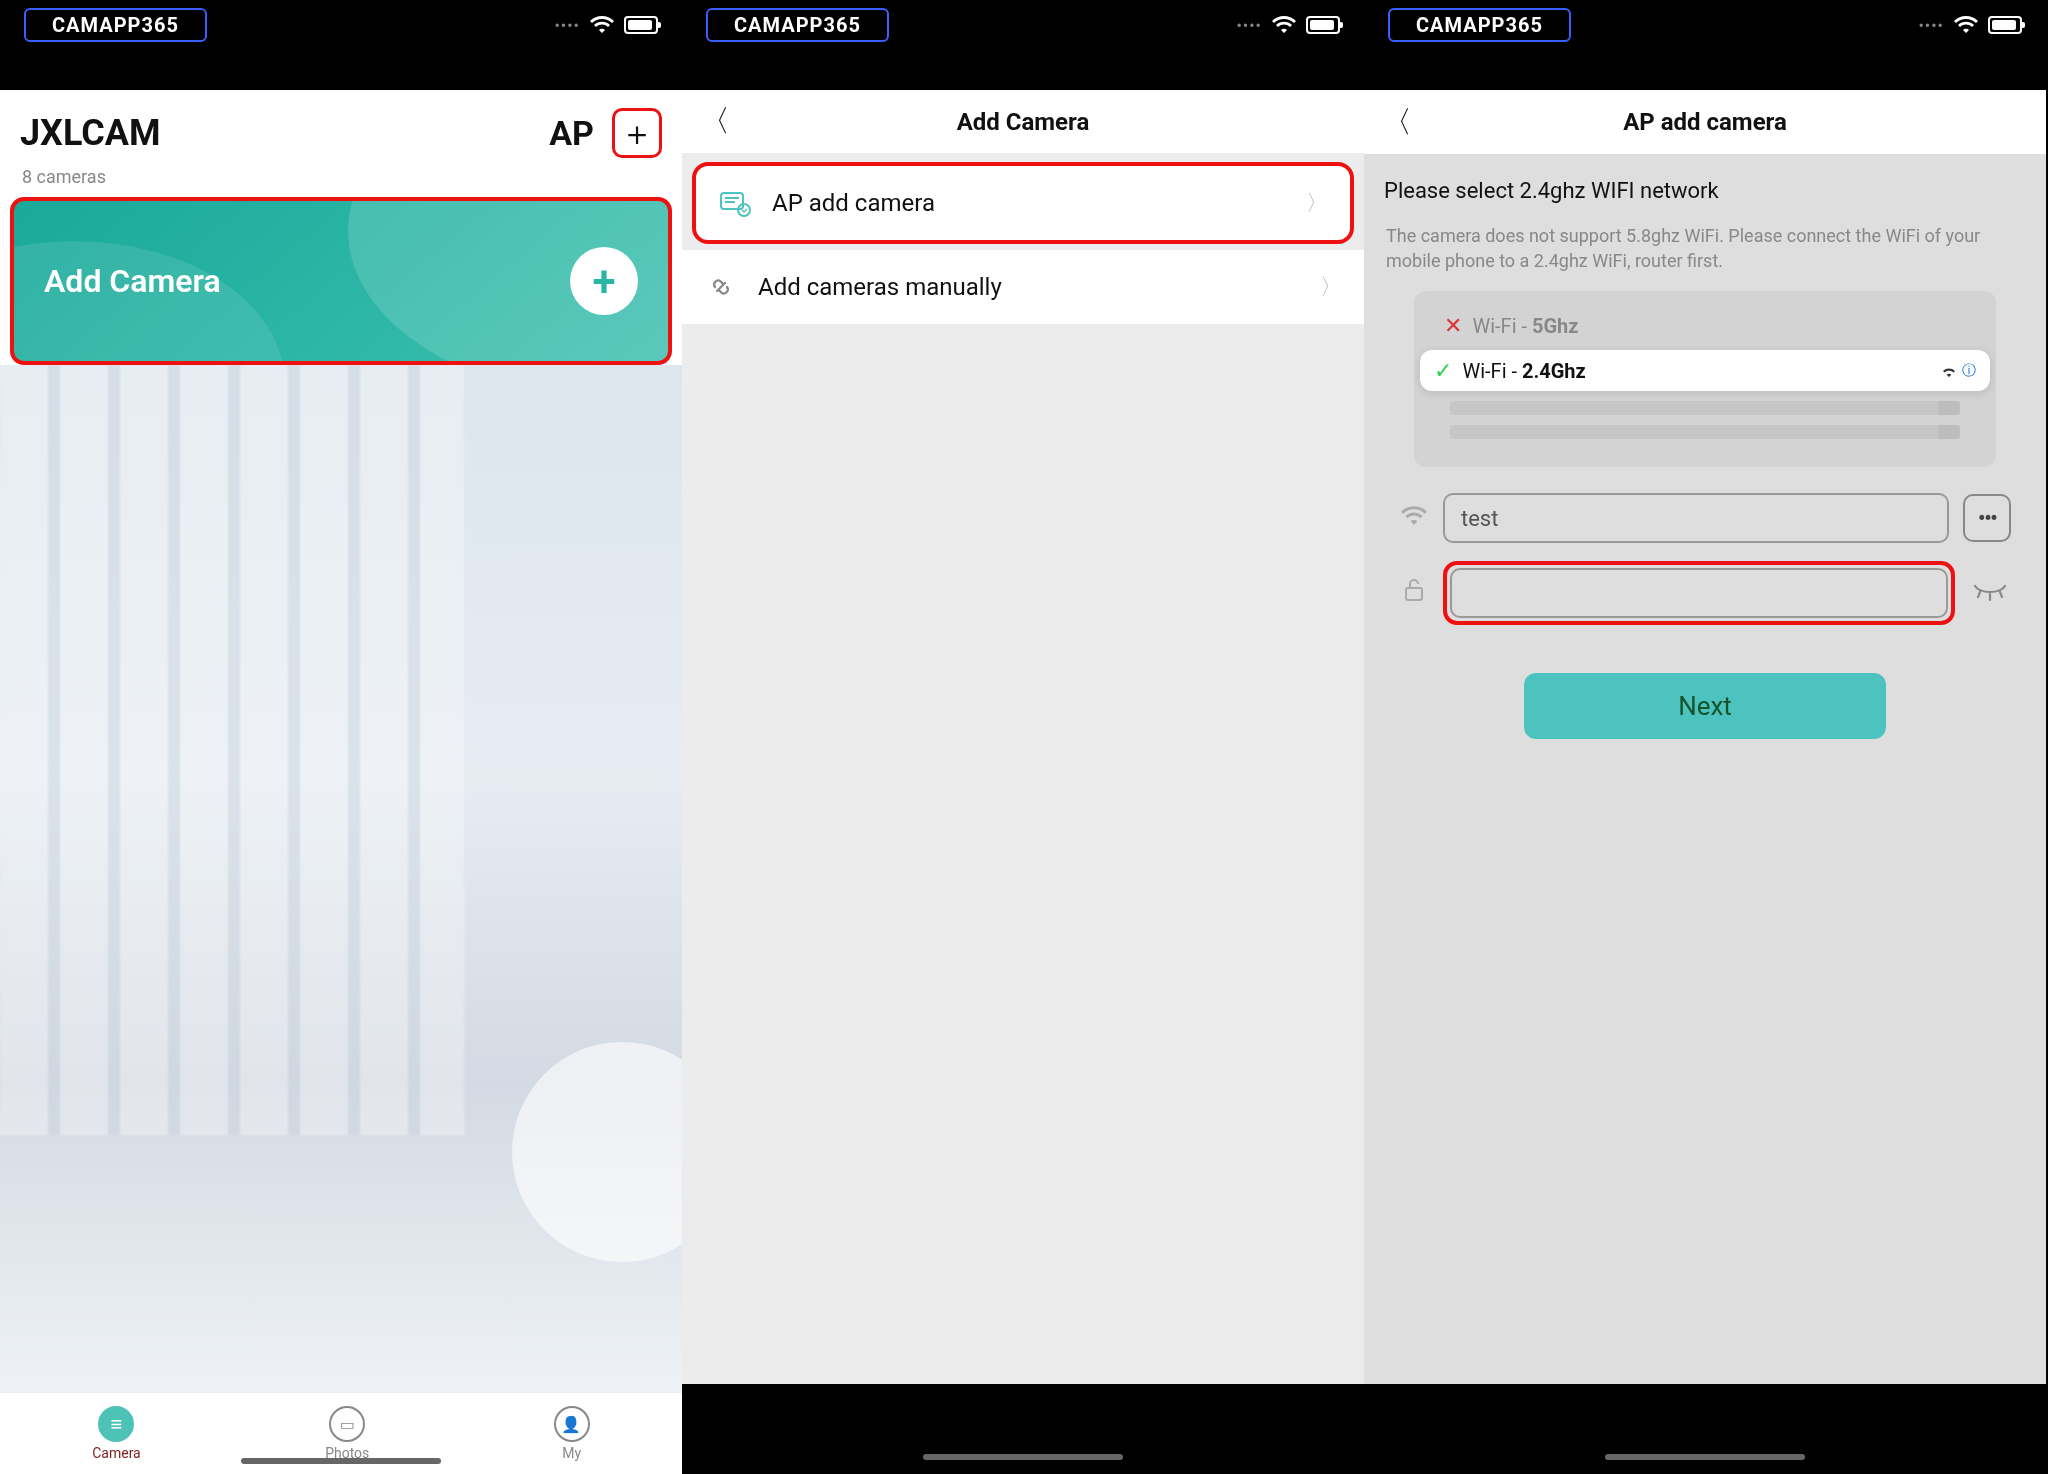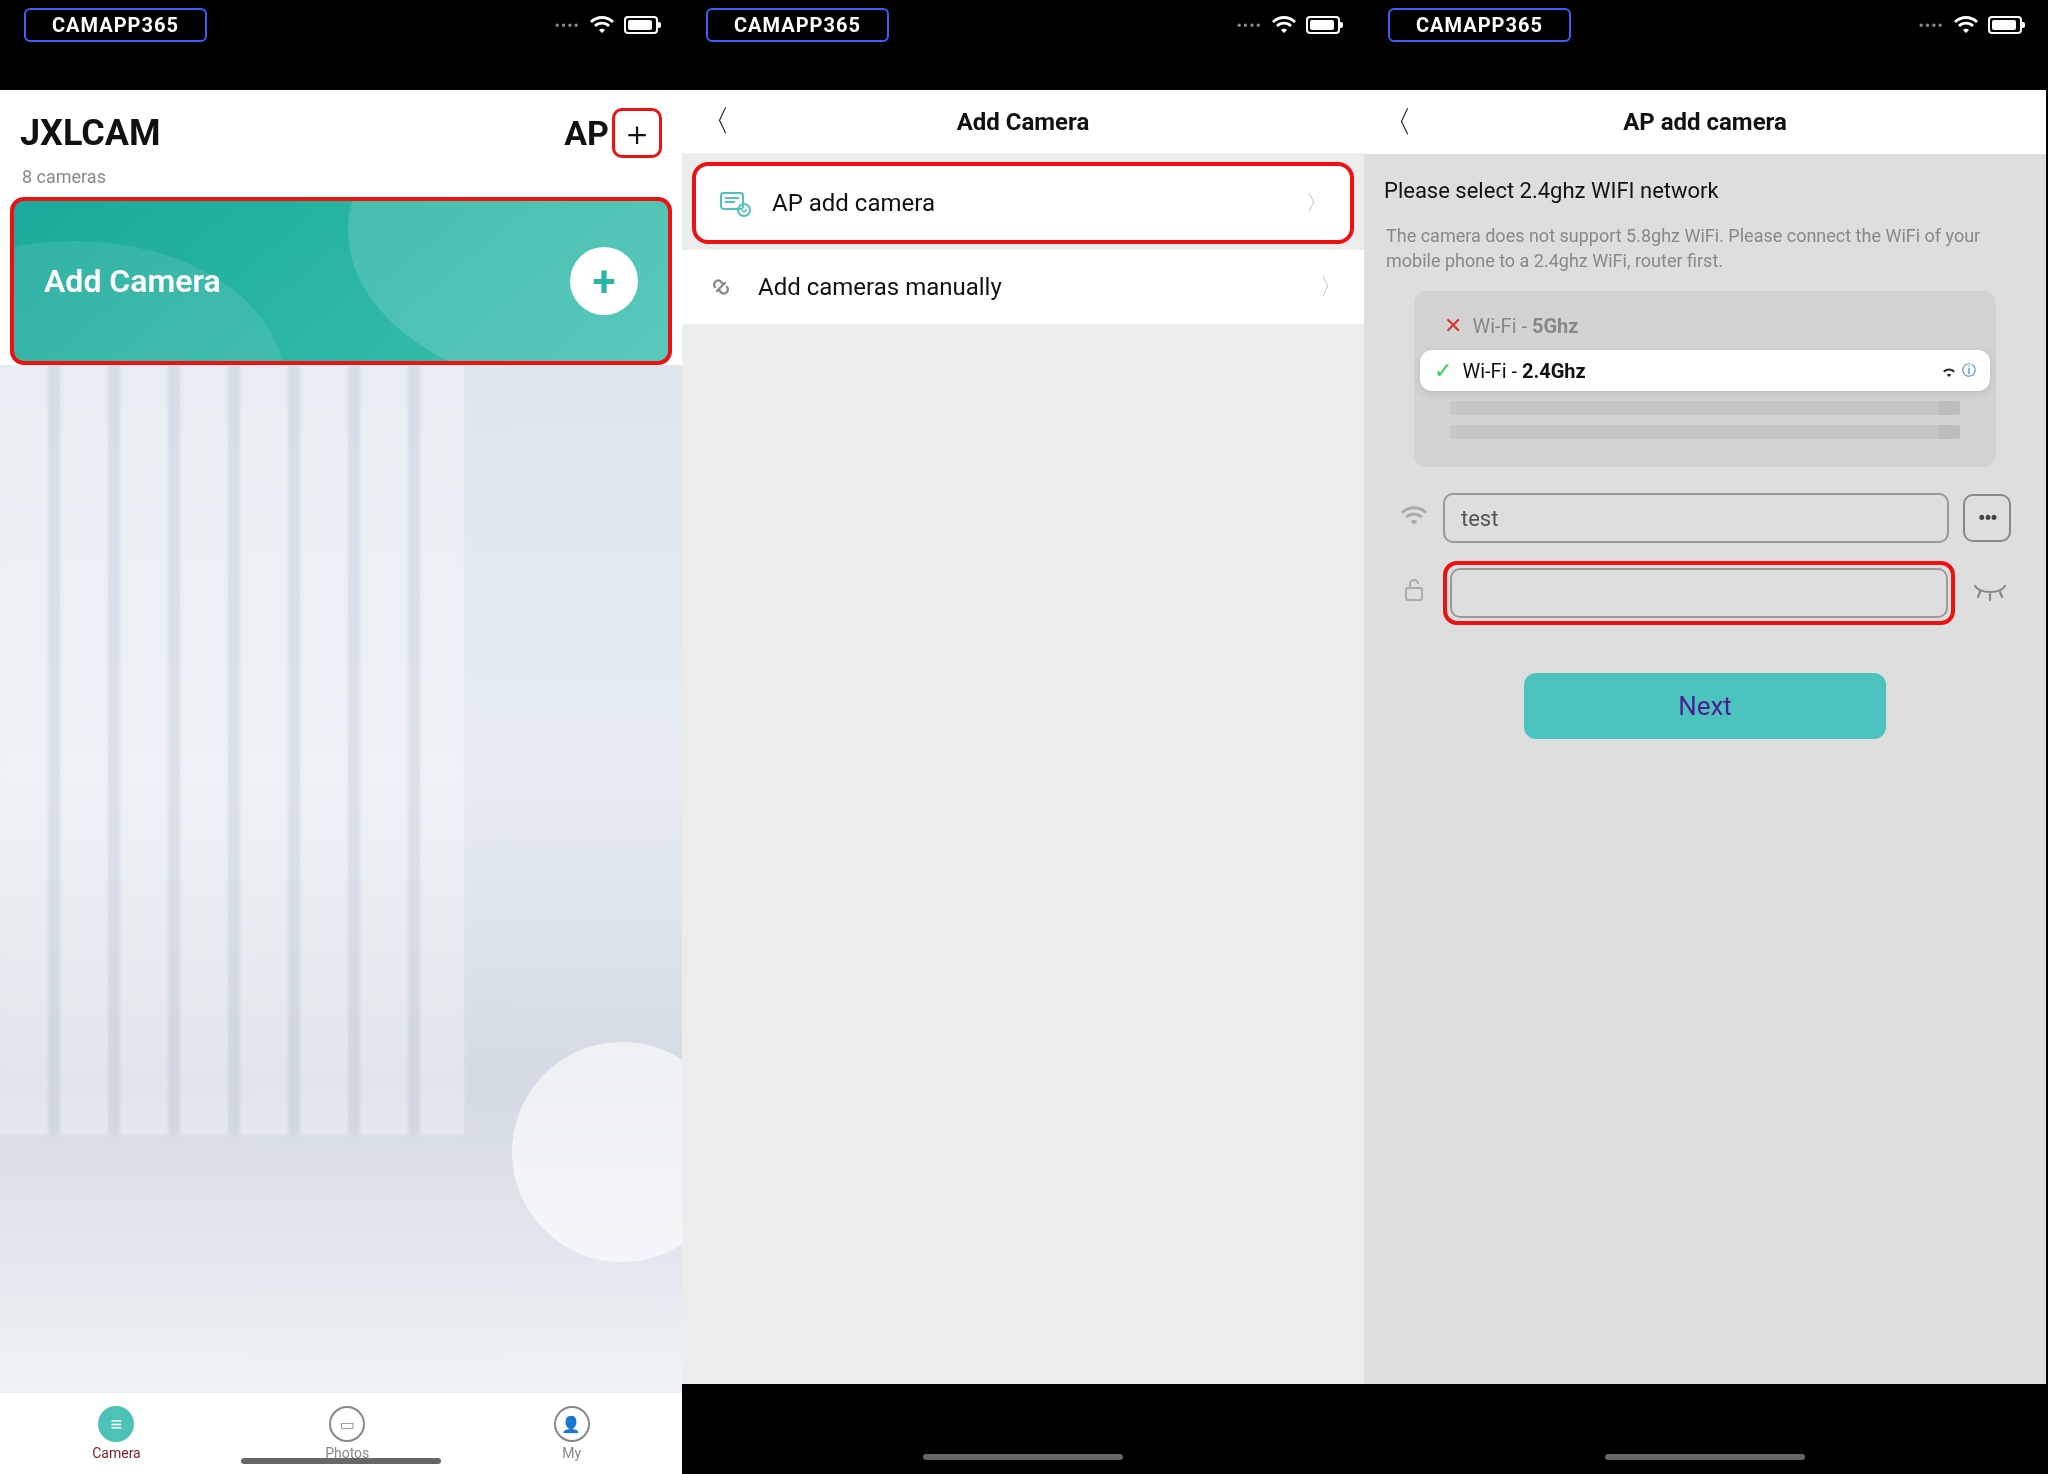--- a/index.html
+++ b/index.html
@@ -11,21 +11,21 @@
 .dots { color:#888; font-size:16px; letter-spacing:1px; }
 .wifi-sb { width:24px; height:18px; }
 .batt { width:34px; height:18px; border:2px solid #fff; border-radius:4px; position:relative; }
 .batt::after { content:''; position:absolute; right:-5px; top:4px; width:3px; height:6px; background:#fff; border-radius:0 2px 2px 0; }
 .batt-fill { position:absolute; left:2px; top:2px; bottom:2px; right:4px; background:#fff; border-radius:2px; }
 .black-top { height:40px; background:#000; }
 .app-body { flex:1; background:#fff; display:flex; flex-direction:column; overflow:hidden; position:relative; }
 .home-indicator { position:absolute; bottom:10px; left:50%; transform:translateX(-50%); width:200px; height:6px; background:#666; border-radius:4px; }
 .hdr1 { padding:18px 20px 4px; display:flex; align-items:center; justify-content:space-between; }
 .title1 { font-size:36px; font-weight:700; color:#111; }
-.ap-plus { display:flex; align-items:center; gap:3px; }
+.ap-plus { display:flex; align-items:center; gap:18px; }
 .ap-label { font-size:34px; font-weight:700; color:#111; }
 .plus-highlight { border:3px solid #e11; border-radius:10px; width:50px; height:50px; display:flex; align-items:center; justify-content:center; }
 .plus-icon { font-size:34px; font-weight:400; color:#111; line-height:1; }
 .subcount { font-size:18px; color:#888; padding:4px 22px 10px; }
 .hero-wrap { padding:0 10px; }
 .hero-card { position:relative; background:linear-gradient(140deg,#1aa99a 0%,#2ab5a4 50%,#3dc0b0 100%); border-radius:14px; height:168px; border:4px solid #e11; overflow:hidden; display:flex; align-items:center; justify-content:space-between; padding:0 30px; }
 .hero-card::before { content:''; position:absolute; width:560px; height:340px; border-radius:50%; background:rgba(255,255,255,.15); top:-140px; right:-240px; }
 .hero-card::after { content:''; position:absolute; width:420px; height:280px; border-radius:50%; background:rgba(255,255,255,.1); bottom:-160px; left:-150px; }
 .hero-label { color:#fff; font-size:32px; font-weight:600; position:relative; z-index:2; }
 .hero-plus { width:68px; height:68px; background:#fff; border-radius:50%; display:flex; align-items:center; justify-content:center; color:#2ab5a4; font-size:42px; font-weight:600; position:relative; z-index:2; }
@@ -64,21 +64,21 @@
 .sig { margin-left:auto; display:flex; align-items:center; gap:4px; font-size:16px; color:#333; }
 .info-dot { color:#06c; font-size:14px; }
 .skel { height:14px; background:#c6c6c6; margin:10px 20px 8px; border-radius:3px; position:relative; }
 .skel::after { content:''; position:absolute; right:0; width:22px; height:14px; background:#bdbdbd; border-radius:3px; }
 .form-row { display:flex; align-items:center; gap:14px; padding:0 35px; margin-bottom:18px; }
 .form-ic { width:30px; text-align:center; color:#aaa; font-size:24px; }
 .text-input { flex:1; height:50px; background:#dedede; border:2px solid #999; border-radius:10px; padding:0 16px; font-size:22px; color:#555; }
 .hl-red { border:4px solid #e11; border-radius:14px; padding:3px; }
 .more-btn { width:48px; height:48px; border:2px solid #888; border-radius:10px; display:flex; align-items:center; justify-content:center; font-size:24px; color:#444; letter-spacing:-2px; }
 .eye-ic { width:42px; text-align:center; color:#888; }
-.next-btn { background:#4cc3be; color:#4c1d95; font-size:26px; border-radius:12px; width:362px; height:66px; margin:30px auto 0; display:flex; align-items:center; justify-content:center; }
+.next-btn { background:#4cc3be; color:#14532d; font-size:26px; border-radius:12px; width:362px; height:66px; margin:30px auto 0; display:flex; align-items:center; justify-content:center; }
 .black-bottom { height:90px; background:#000; }
 </style>
 </head>
 <body>
 
 <div class="phone">
   <div class="status-bar">
     <span class="app-tag">CAMAPP365</span>
     <div class="sb-right">
       <span class="dots">••••</span>

